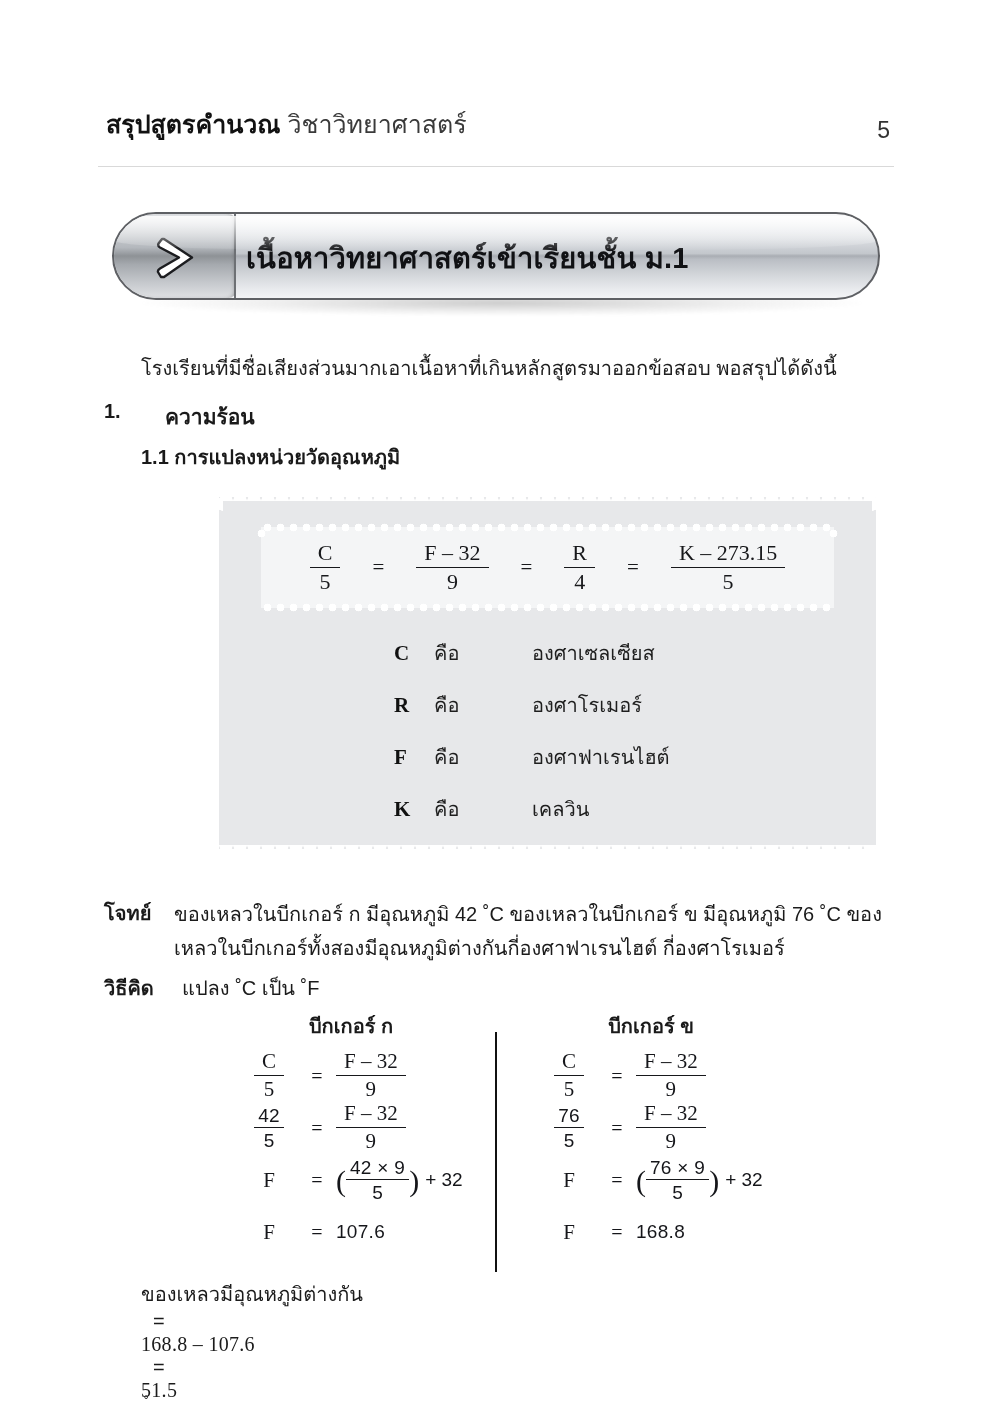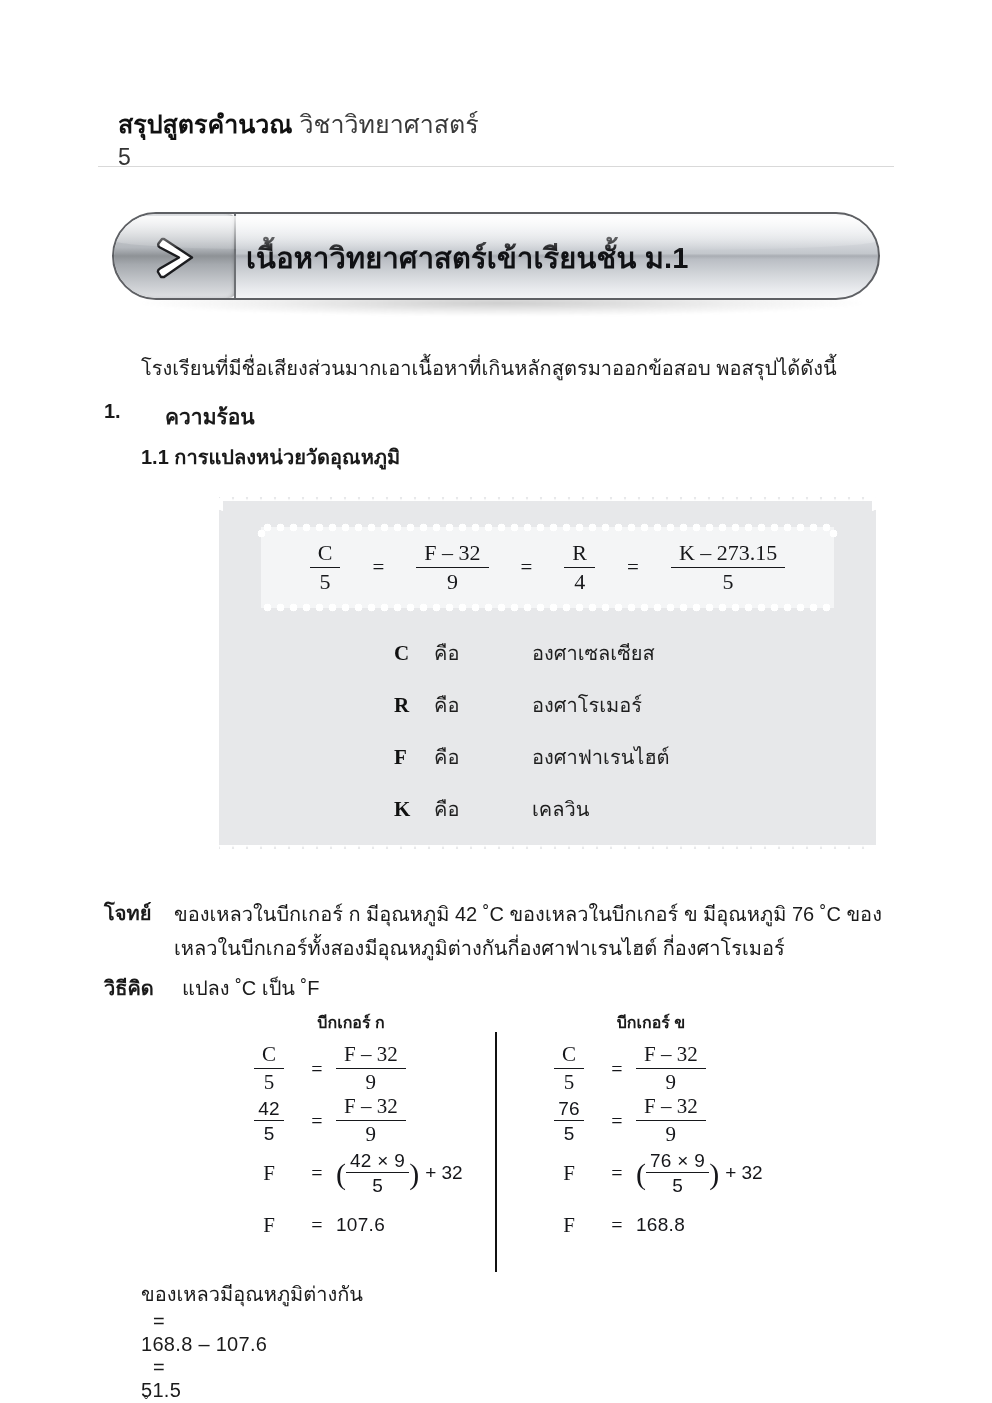--- a/index.html
+++ b/index.html
@@ -18,27 +18,26 @@
   }
   .page {
     position: absolute;
     inset: 0;
     background: #fff;
   }
 
   
   .header {
     position: absolute;
-    left: 118px;
+    left: 106px;
     top: 104px;
     width: 784px;
     display: flex;
-    align-items: flex-start;
+    align-items: flex-end;
     justify-content: space-between;
-    flex-direction: column;
   }
   .header-title {
     font-size: 25px;
     letter-spacing: 0px;
     white-space: nowrap;
   }
   .header-title .t-bold {
     font-weight: 700;
     color: #111;
   }
@@ -372,21 +371,21 @@
     background: #111;
   }
   .calc-col {
     position: absolute;
     top: 0;
     width: 255px;
   }
   .calc-col.left  { left: 0; }
   .calc-col.right { left: 300px; }
   .calc-head {
-    font-size: 16px;
+    font-size: 20px;
     font-weight: 700;
     text-align: center;
     width: 190px;
     margin: 0 0 8px 16px;
   }
   .calc-line {
     display: flex;
     align-items: center;
     height: 52px;
     font-family: "Liberation Serif", "DejaVu Serif", serif;
@@ -443,21 +442,21 @@
     color: #1b1b1b;
     display: flex;
     align-items: baseline;
     gap: 0;
     flex-direction: column;
   }
   .conclusion .c-eq {
     padding: 0 12px;
   }
   .conclusion .c-val {
-    font-family: Liberation Sans, sans-serif;
+    font-family: Liberation Serif, serif;
     letter-spacing: 0.3px;
   }
   .deg {
     font-size: 15px;
     vertical-align: super;
     line-height: 0;
     padding: 0 1px 0 3px;
   }
 </style>
 </head>

